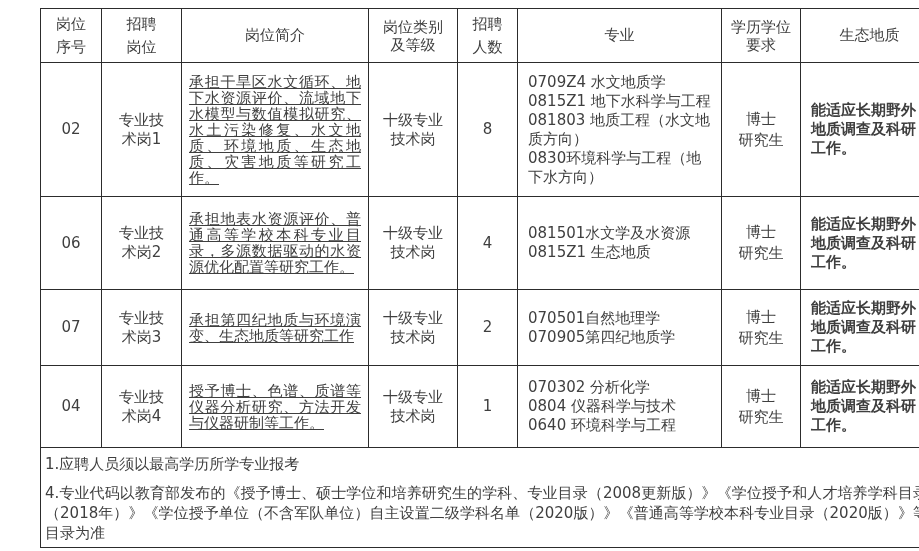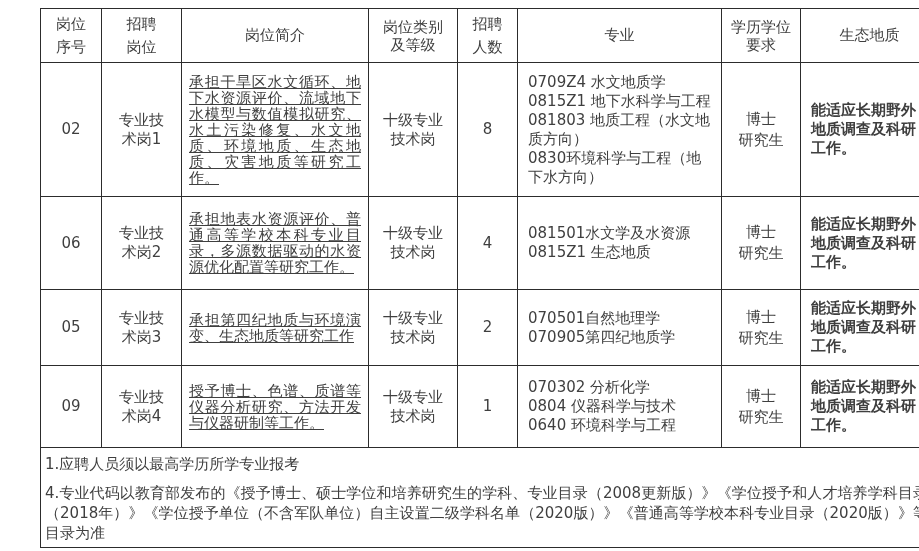--- a/index.html
+++ b/index.html
@@ -143,36 +143,36 @@
 技术岗</td>
       <td class="center">4</td>
       <td class="majors">081501水文学及水资源
 0815Z1 生态地质</td>
       <td class="degree">博士
 研究生</td>
       <td class="other">能适应长期野外地质调查及科研工作。</td>
     </tr>
 
     <tr style="height:76px">
-      <td class="center">05</td>
+      <td class="center">07</td>
       <td class="center">专业技
 术岗3</td>
       <td class="intro">承担第四纪地质与环境演变、生态地质等研究工作</td>
       <td class="center">十级专业
 技术岗</td>
       <td class="center">2</td>
       <td class="majors">070501自然地理学
 070905第四纪地质学</td>
       <td class="degree">博士
 研究生</td>
       <td class="other">能适应长期野外地质调查及科研工作。</td>
     </tr>
 
     <tr style="height:82px">
-      <td class="center">09</td>
+      <td class="center">04</td>
       <td class="center">专业技
 术岗4</td>
       <td class="intro">授予博士、色谱、质谱等仪器分析研究、方法开发与仪器研制等工作。</td>
       <td class="center">十级专业
 技术岗</td>
       <td class="center">1</td>
       <td class="majors">070302 分析化学
 0804 仪器科学与技术
 0640 环境科学与工程</td>
       <td class="degree">博士

